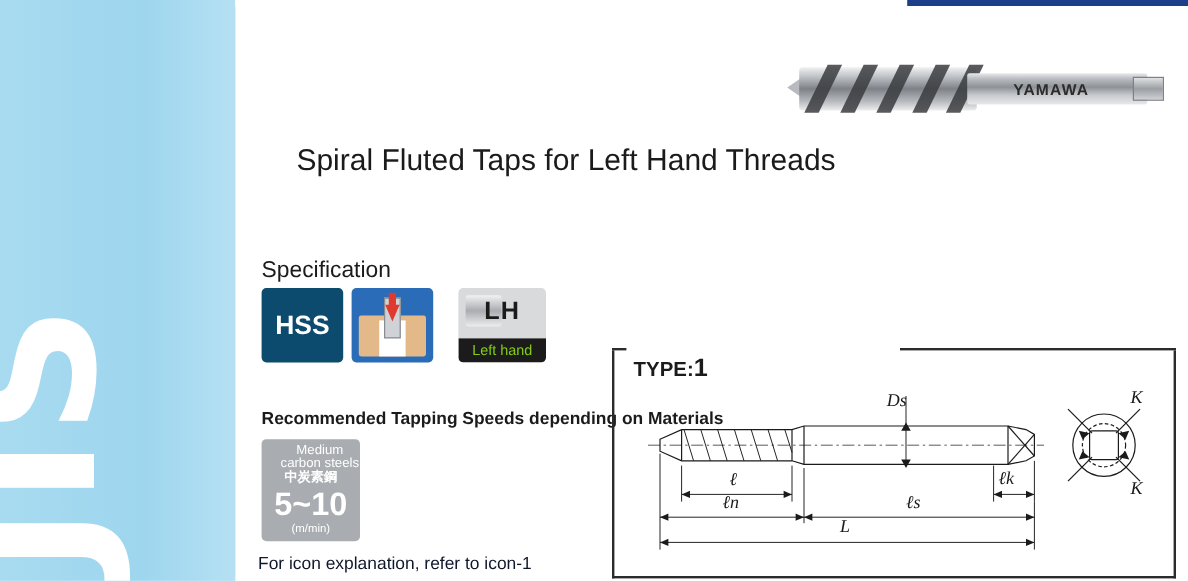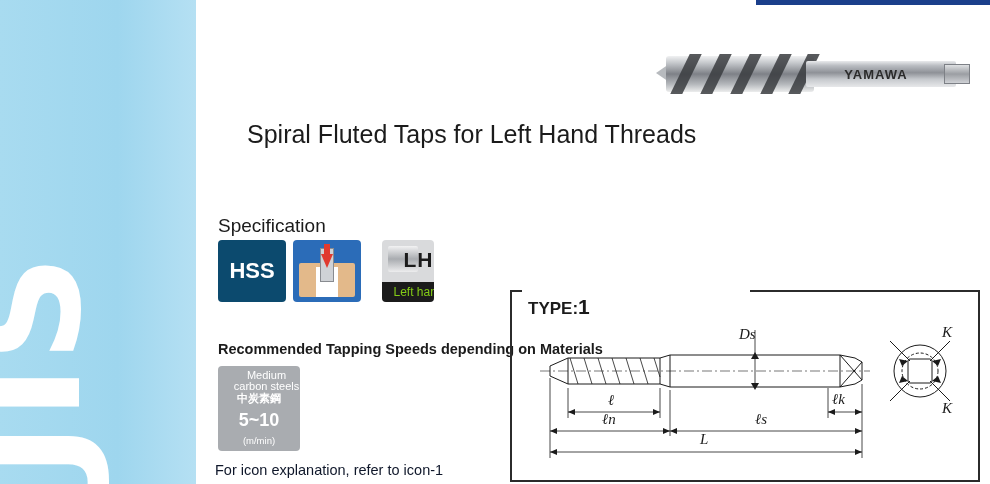--- a/index.html
+++ b/index.html
@@ -183,21 +183,21 @@
     border-top: 14px solid #e03a2f;
   }
   .icon-hole .arrow-stem {
     position: absolute;
     left: 31px; top: 4px; width: 6px; height: 12px;
     background: #e03a2f;
   }
   .icon-lh {
     position: absolute;
     left: 382px; top: 240px;
-    width: 52px; height: 62px;
+    width: 73px; height: 62px;
     background: #d9dadc;
     border-radius: 4px;
     overflow: hidden;
   }
   .icon-lh .lh-top {
     position: absolute; left: 0; top: 0; width: 73px; height: 40px;
     display: flex; align-items: center; justify-content: center;
     font-size: 21px; font-weight: bold; color: #1b1b1b;
     letter-spacing: 1px;
     font-family: "Liberation Sans", sans-serif;
@@ -228,21 +228,21 @@
     width: 82px; height: 85px;
     background: #a9acb0;
     border-radius: 4px;
     color: #ffffff;
     text-align: center;
     padding-top: 4px;
     font-family: "Liberation Sans", sans-serif;
   }
   .speed-box .l1 { font-size: 11px; line-height: 11px; padding-left: 15px; }
   .speed-box .l2 { font-size: 11px; line-height: 13px; font-weight: bold; }
-  .speed-box .l3 { font-size: 18px; line-height: 30px; font-weight: bold; }
+  .speed-box .l3 { font-size: 27px; line-height: 30px; font-weight: bold; }
   .speed-box .l4 { font-size: 9.5px; line-height: 12px; }
 
   .icon-note {
     position: absolute;
     left: 215px; top: 462px;
     font-size: 14.5px;
     color: #0f172a;
     font-family: "Liberation Sans", sans-serif;
   }
 

